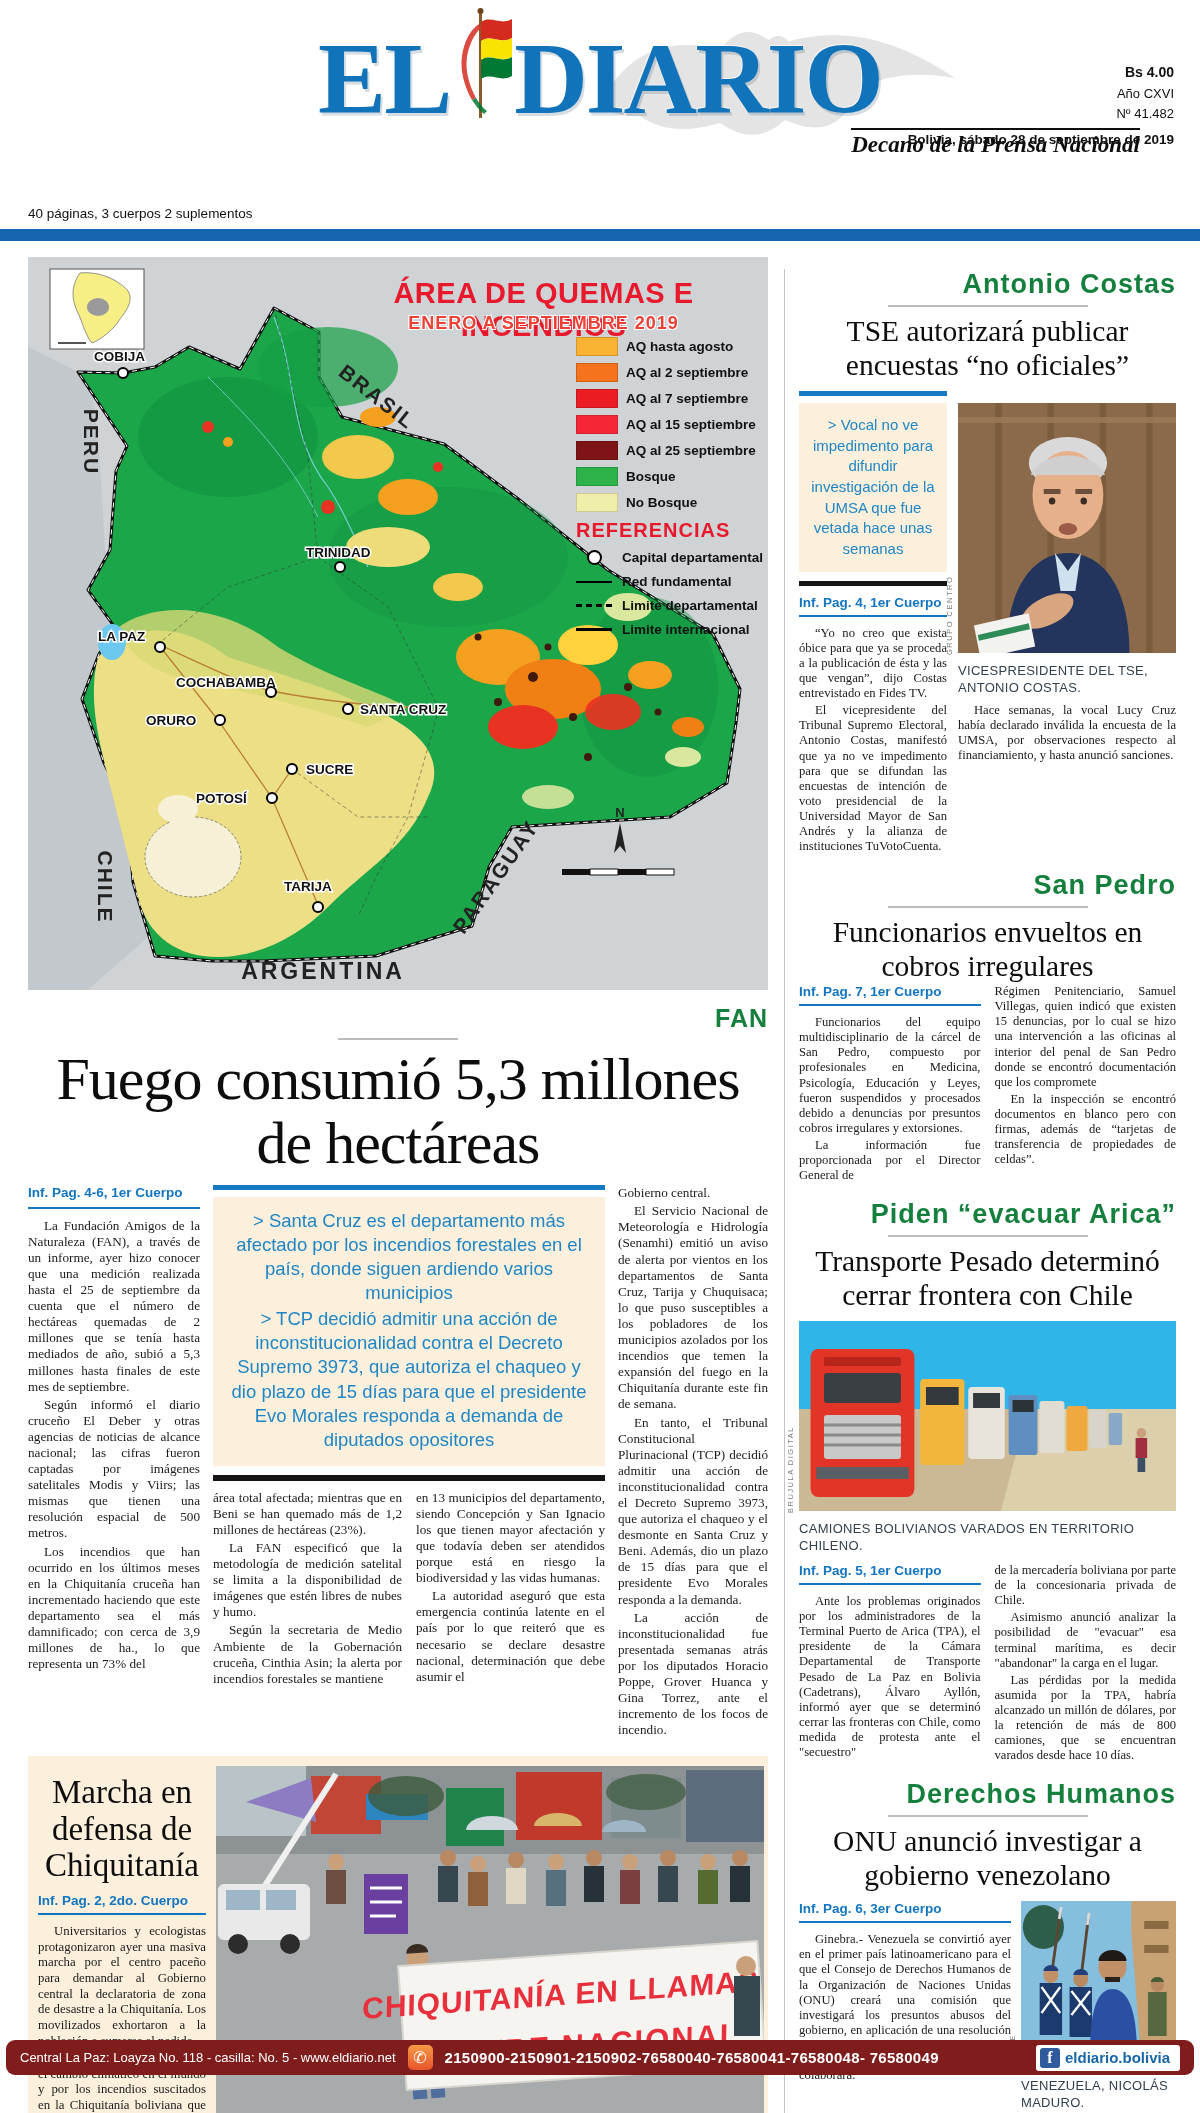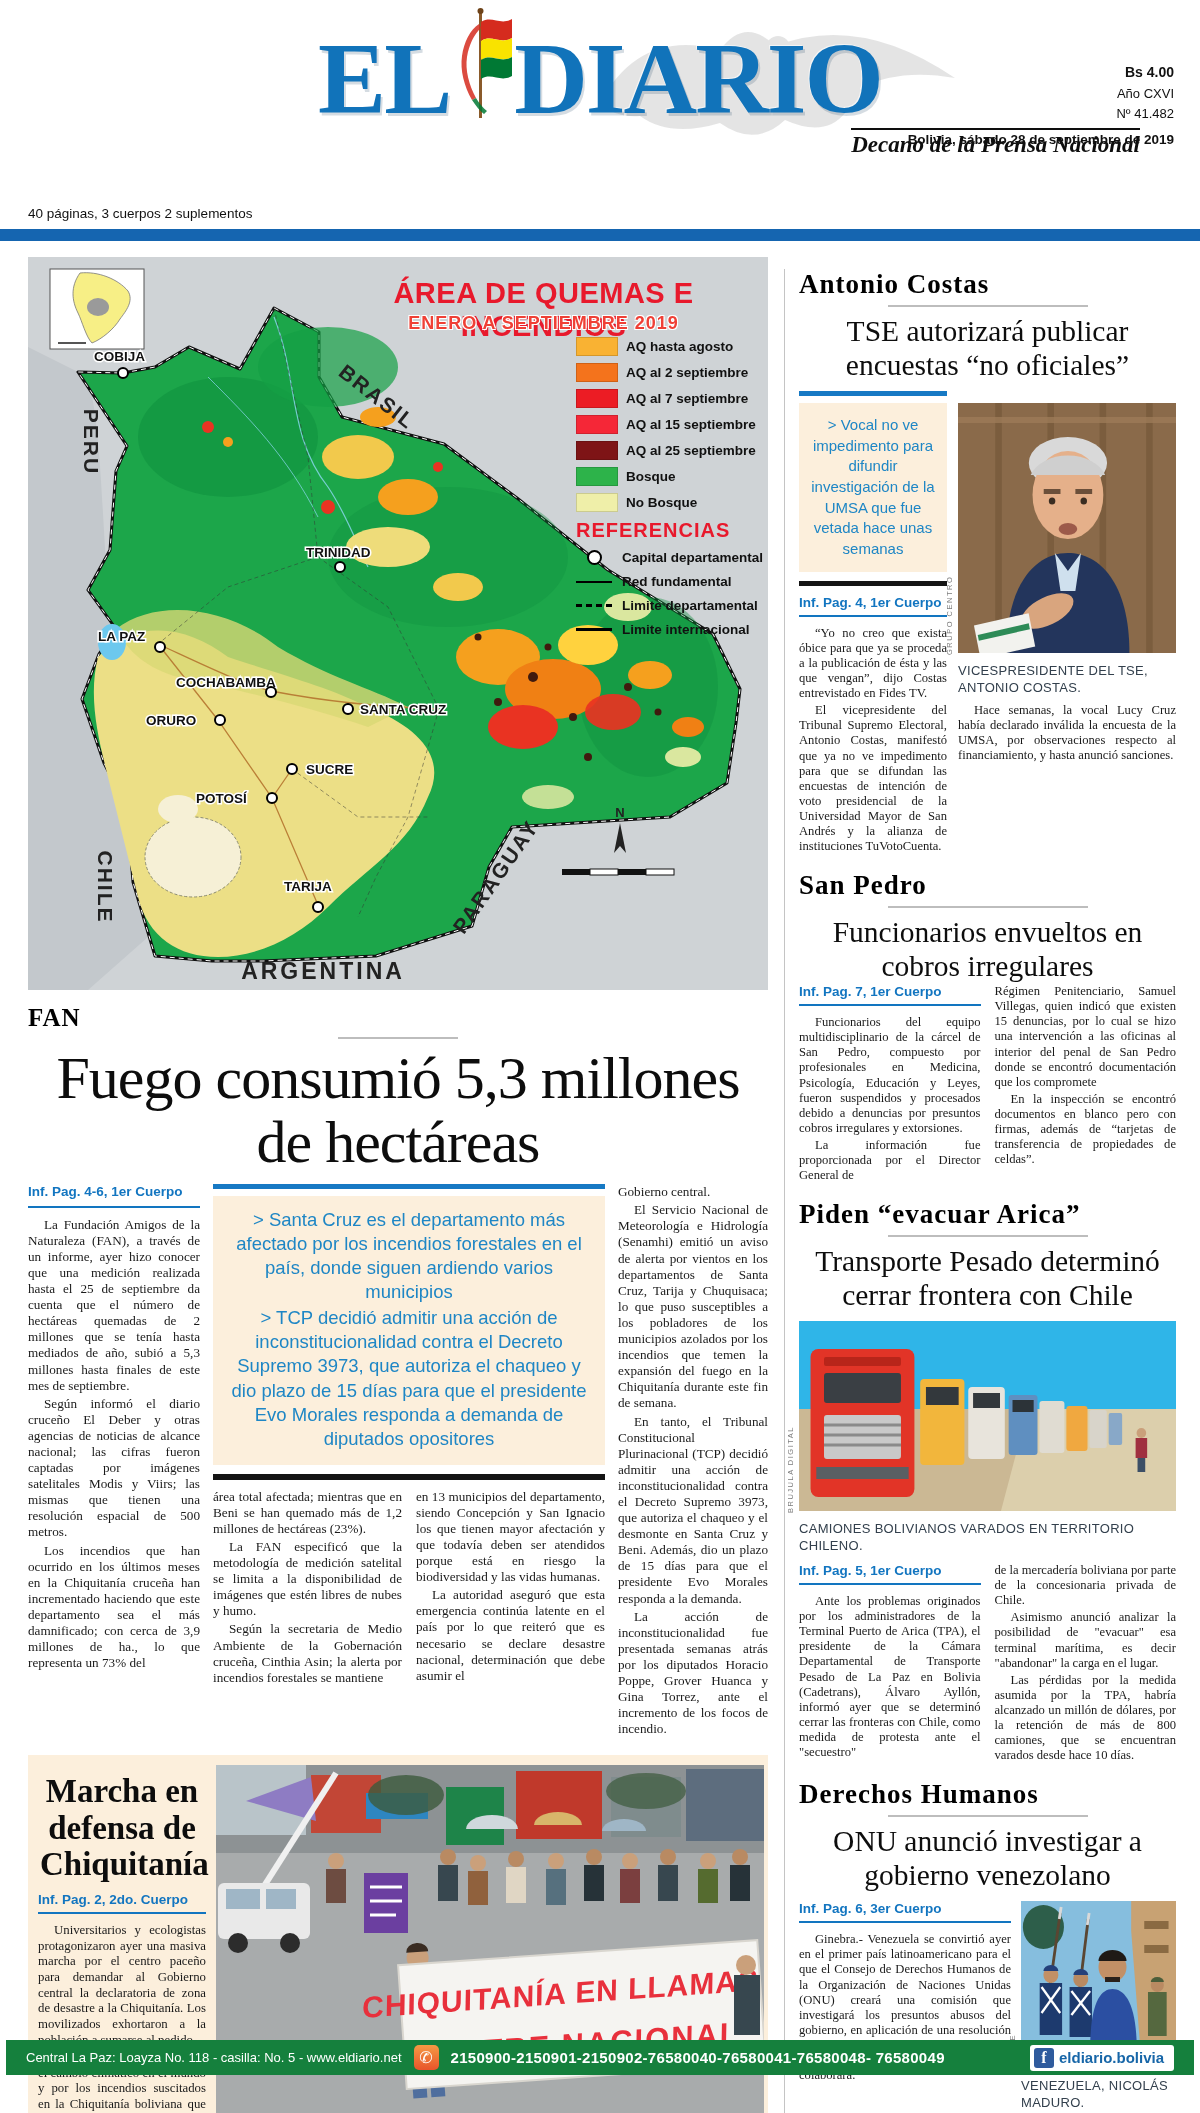--- a/index.html
+++ b/index.html
@@ -46,21 +46,21 @@
   .rsym{width:36px;flex:none;display:flex;justify-content:center;align-items:center;}
   .rcircle{width:11px;height:11px;border:2px solid #000;border-radius:50%;background:#fff;}
   .rline{width:36px;height:2px;background:#000;}
   .rdash{width:36px;height:0;border-top:3px dashed #000;}
   .rthick{width:36px;height:3px;background:#000;}
   .rrow span.lbl{font-weight:700;font-size:13.5px;color:#111;}
   .map-caption{width:740px;margin-top:8px;font-family:"Liberation Sans",sans-serif;font-size:13.8px;
                color:#2b2b2b;letter-spacing:.2px;line-height:1.35;}
 
   
-  .kicker{text-align:left;font-family:Liberation Serif, serif;font-weight:700;color:#000000;letter-spacing:1px;}
+  .kicker{text-align:right;font-family:Liberation Sans, sans-serif;font-weight:700;color:#15803d;letter-spacing:1px;}
   .krule{height:2px;background:#bdbdbd;width:200px;margin:5px auto 8px auto;}
   .headline{text-align:center;font-family:"Liberation Serif",serif;color:#0d0d0d;}
   .inf{color:#1275c0;font-family:"Liberation Sans",sans-serif;font-weight:700;font-size:13.5px;}
   .infrule{height:2px;background:#1275c0;margin:5px 0 9px 0;}
   .body-txt p{margin:0 0 2px 0;text-align:justify;text-indent:16px;}
   .body-txt p.noind{text-indent:0;}
   .bluebox{background:#fcefdc;color:#1e86c5;font-family:"Liberation Sans",sans-serif;text-align:center;}
   .toprule{height:5px;background:#1779c4;margin-bottom:7px;}
   .blackrule{height:6px;background:#141414;margin:9px 0;}
   .photo-wrap{position:relative;}
@@ -99,23 +99,23 @@
   .tse-left{width:148px;flex:none;}
   .tse-right{flex:1;min-width:0;}
   .tse-box{padding:12px 8px;font-size:15px;line-height:1.38;}
   .two-col{display:flex;gap:14px;}
   .two-col>div{flex:1;min-width:0;}
   .onu-grid{display:flex;gap:10px;}
   .onu-left{width:212px;flex:none;}
   .onu-right{flex:1;min-width:0;}
 
   
-  .footer{position:absolute;left:6px;right:6px;bottom:38px;height:35px;background:#15803d;
-          display:flex;align-items:center;gap:12px;padding:0 20px;box-sizing:border-box;
-          font-family:"Liberation Sans",sans-serif;color:#fff;}
+  .footer{position:absolute;left:6px;right:6px;bottom:38px;height:35px;background:#7f1d1d;
+          display:flex;align-items:center;gap:12px;padding:0 14px;box-sizing:border-box;
+          font-family:"Liberation Sans",sans-serif;color:#fff;border-radius:9px;}
   .f-address{font-size:13px;}
   .f-phoneicon{width:25px;height:25px;border-radius:5px;background:linear-gradient(#f59a44,#e8542a);
                display:flex;align-items:center;justify-content:center;font-size:16px;color:#fff;flex:none;}
   .f-phones{font-size:15px;font-weight:700;letter-spacing:.3px;flex:1;}
   .fbbox{background:#fff;border-radius:3px;padding:3px 10px 3px 4px;display:flex;align-items:center;gap:5px;}
   .fbf{width:20px;height:20px;background:#2f5b9d;border-radius:3px;color:#fff;font-weight:700;
        display:flex;align-items:center;justify-content:center;font-family:"Liberation Serif",serif;font-size:16px;}
   .fbtxt{color:#1766a8;font-weight:700;font-size:15px;}
   svg text{font-family:"Liberation Sans",sans-serif;}
 </style>
@@ -375,21 +375,21 @@
             <p class="noind">Gobierno central.</p>
             <p>El Servicio Nacional de Meteorología e Hidrología (Senamhi) emitió un aviso de alerta por vientos en los departamentos de Santa Cruz, Tarija y Chuquisaca; lo que puso susceptibles a los pobladores de los municipios azolados por los incendios que temen la expansión del fuego en la Chiquitanía durante este fin de semana.</p>
             <p>En tanto, el Tribunal Constitucional Plurinacional (TCP) decidió admitir una acción de inconstitucionalidad contra el Decreto Supremo 3973, que autoriza el chaqueo y el desmonte en Santa Cruz y Beni. Además, dio un plazo de 15 días para que el presidente Evo Morales responda a la demanda.</p>
             <p>La acción de inconstitucionalidad fue presentada semanas atrás por los diputados Horacio Poppe,  Grover Huanca y Gina Torrez, ante el incremento de los focos de incendio.</p>
           </div>
         </div>
       </div>
 
       <div class="marcha">
         <div class="marcha-txt">
-          <h2 class="headline" style="font-weight:700;">Marcha en defensa de Chiquitanía</h2>
+          <h2 class="headline" style="font-weight:400;">Marcha en defensa de Chiquitanía</h2>
           <div class="inf">Inf. Pag. 2, 2do. Cuerpo</div>
           <div class="infrule"></div>
           <div class="body-txt">
             <p>Universitarios y ecologistas protagonizaron ayer  una masiva marcha por el centro paceño para demandar al Gobierno central la declaratoria de zona de desastre a la Chiquitanía. Los movilizados exhortaron a la población a sumarse al pedido.</p>
             <p>Expresaron preocupación por el cambio climático en el mundo y por los incendios suscitados en la Chiquitanía boliviana que devoró alrededor 5 millones de hectáreas.</p>
           </div>
         </div>
         <div class="marcha-photo photo-wrap">
           <svg width="548" height="352" viewBox="0 0 548 352">
             <rect width="548" height="352" fill="#a8abac"></rect>

